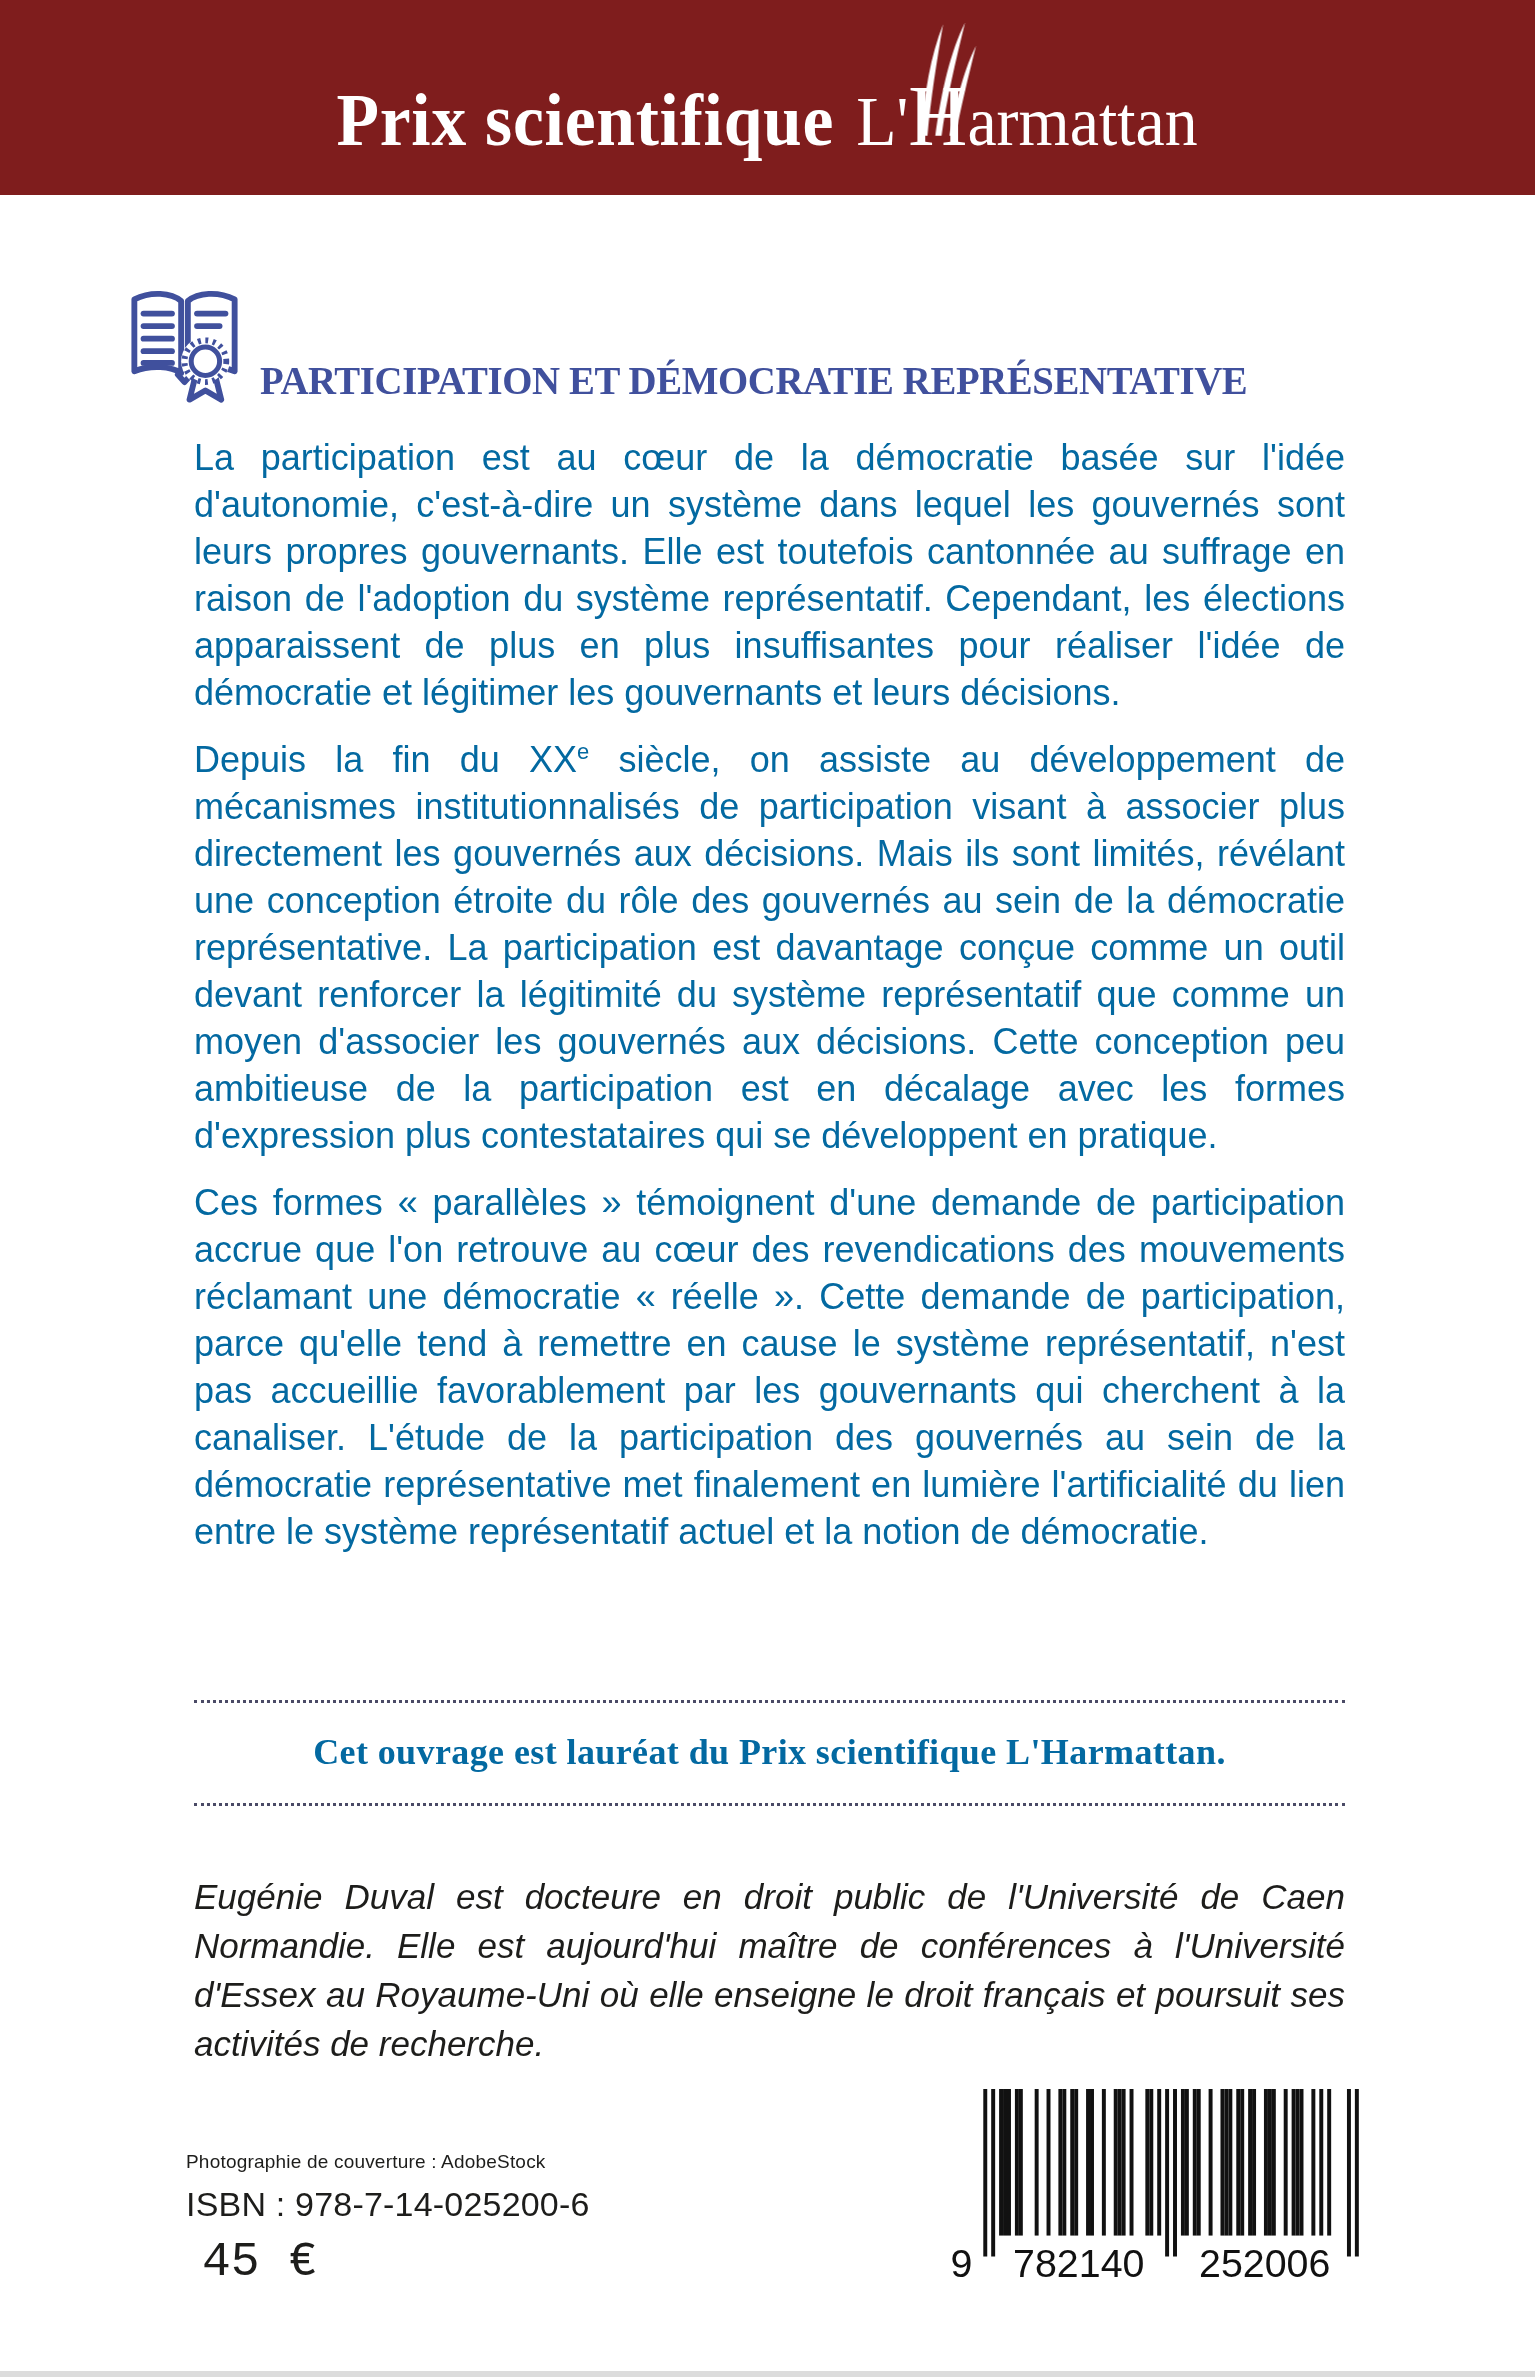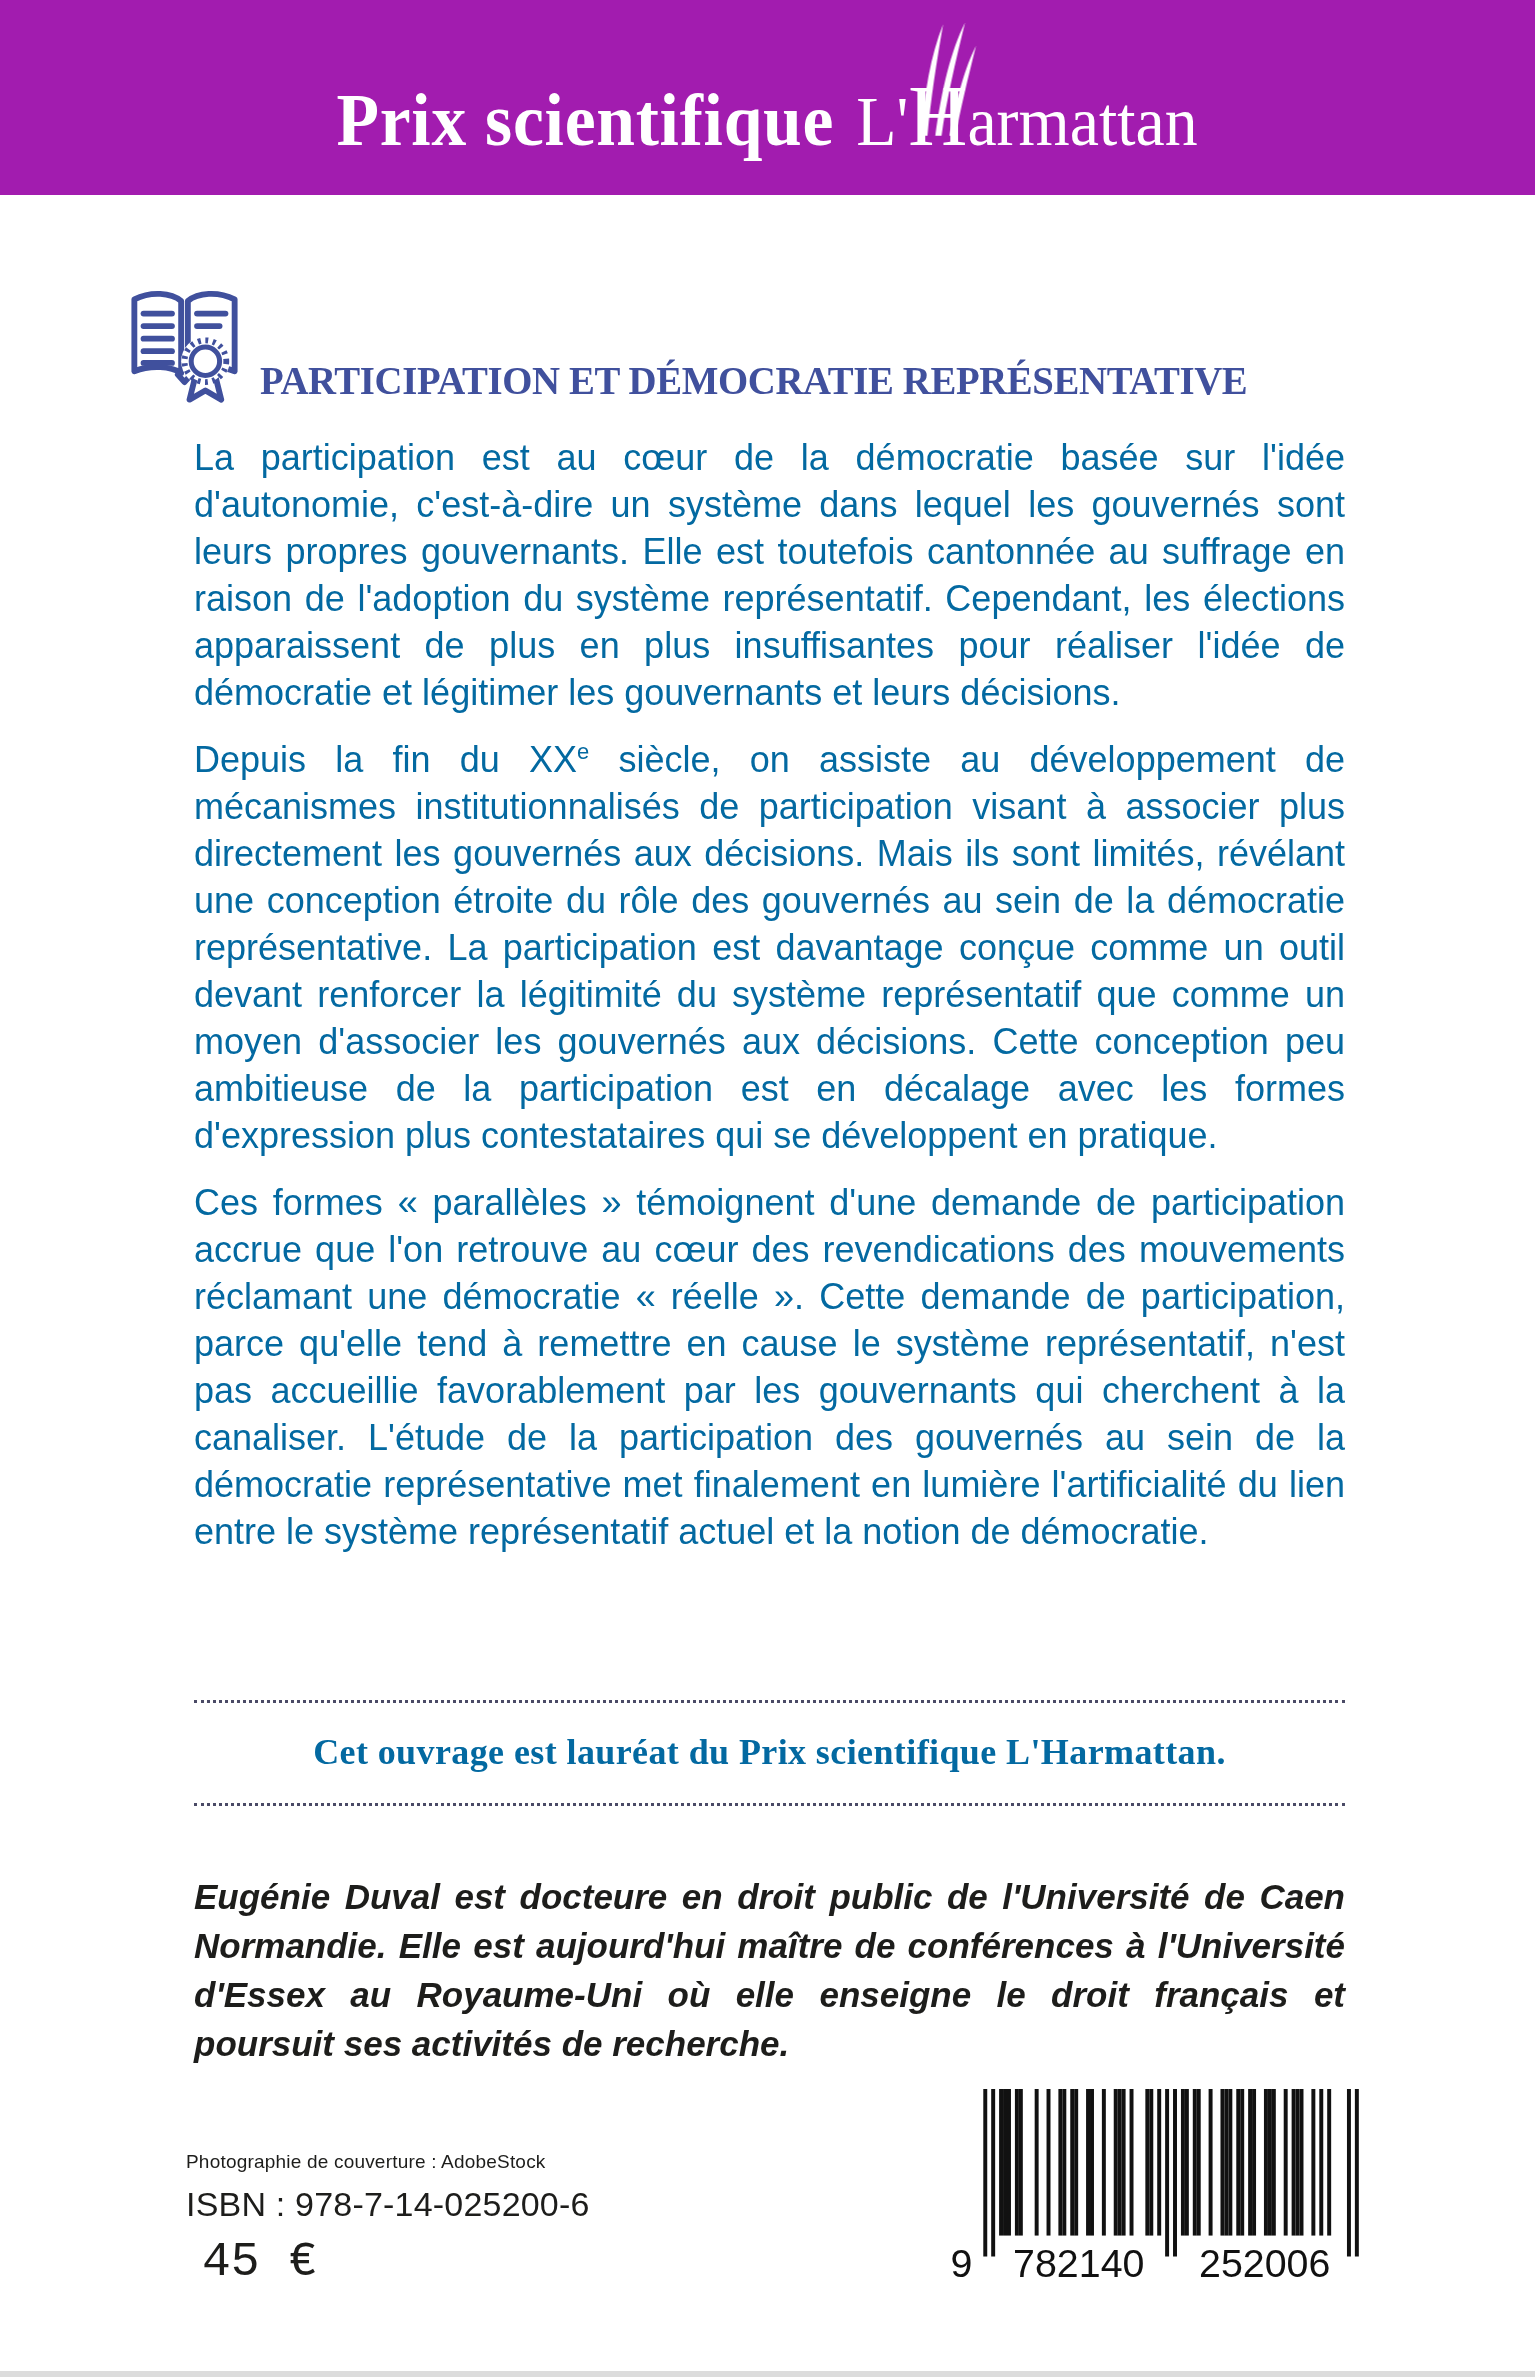--- a/index.html
+++ b/index.html
@@ -8,21 +8,21 @@
     position:relative;
     background:#ffffff;
     font-family:"Liberation Sans", sans-serif;
     color:#1d1d1b;
     overflow:hidden;
   }
 
   
   .banner {
     position:absolute; left:0; top:0; width:1535px; height:195px;
-    background:#a21caf;
+    background:#7f1d1d;
     display:flex; align-items:flex-end; justify-content:center;
     padding-bottom:32px;
   }
   .banner-inner {
     display:flex; align-items:baseline; gap:23.5px;
     transform:scaleX(0.94); transform-origin:center bottom;
     color:#ffffff; white-space:nowrap;
   }
   .prize-label {
     font-family:"Liberation Serif", serif;
@@ -65,21 +65,21 @@
   .award-text {
     margin:27px 0 28.5px 0;
     text-align:center;
     font-family:"Liberation Serif", serif; font-weight:700;
     font-size:36px; line-height:44px; color:#0369a1; letter-spacing:0.4px;
   }
 
   
   .author-bio {
     position:absolute; left:194px; top:1872px; width:1151px;
-    font-style:italic; font-weight:700;
+    font-style:italic; font-weight:400;
     font-size:35px; line-height:49px; text-align:justify; color:#1d1d1b;
   }
 
   
   .photo-credit { position:absolute; left:186px; top:2151px; font-size:19px; letter-spacing:0.2px;text-align:center; }
   .isbn-line    { position:absolute; left:186px; top:2185px; font-size:34px; letter-spacing:0.2px; }
   .price-line   { position:absolute; left:202px; top:2235px; font-size:48px;font-family:Liberation Mono, monospace; }
 
   .barcode { position:absolute; left:946px; top:2089px; width:428px; height:201px; }
   .barcode svg { display:block; }

